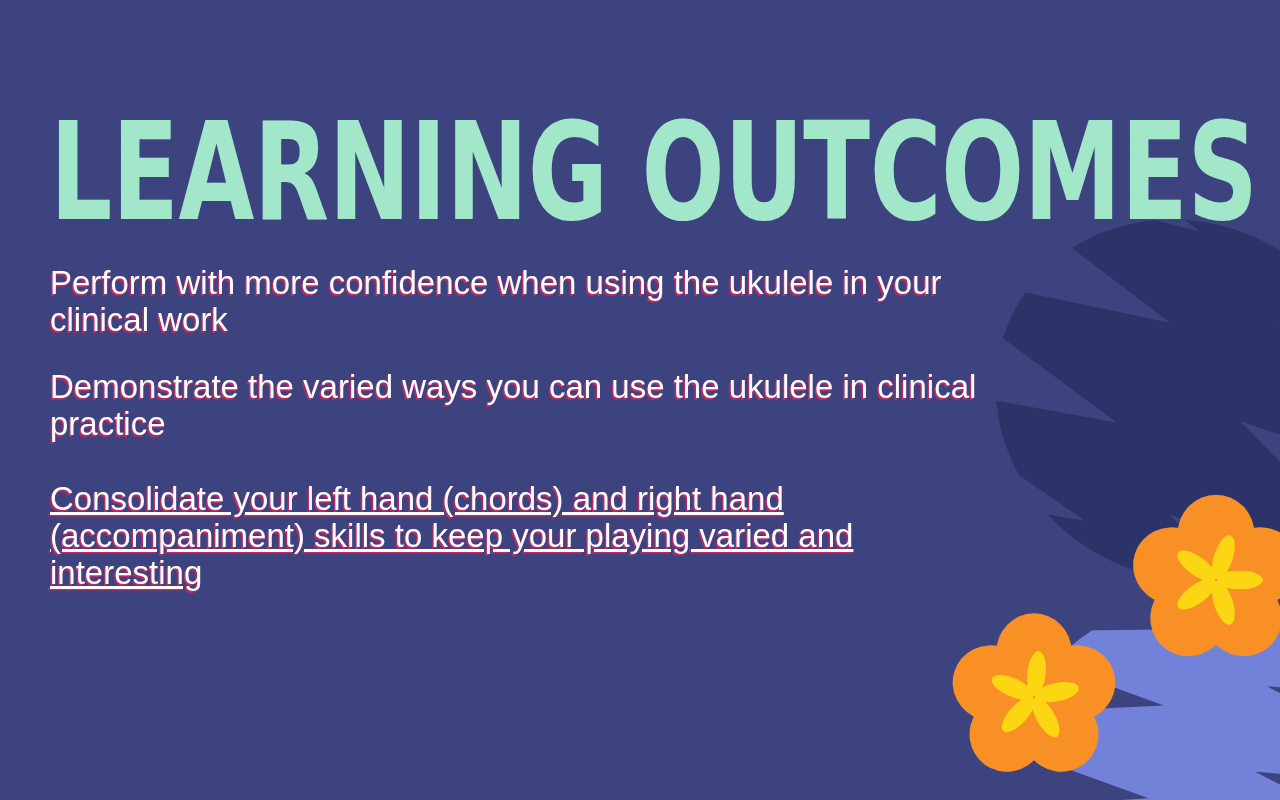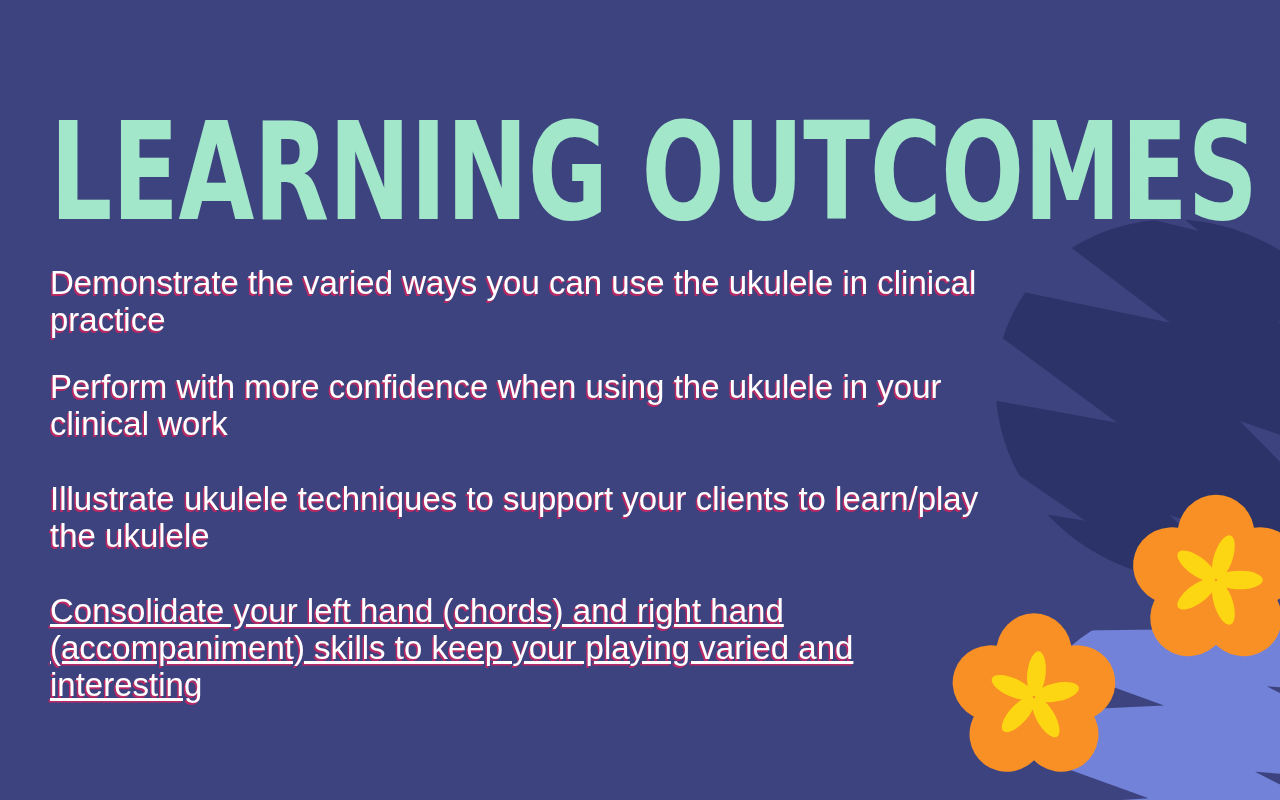--- a/index.html
+++ b/index.html
@@ -169,20 +169,19 @@
         <use href="#flower-center" fill="#fcd612"></use>
       </g>
     </g>
   </svg>
 
   <div id="content">
 
     <h1 class="slide-title">LEARNING OUTCOMES</h1>
 
     <ul class="bullet-list">
+      <li class="bullet-item">Perform with more confidence when using the ukulele in your clinical work</li>
       <li class="bullet-item">Demonstrate the varied ways you can use the ukulele in clinical practice</li>
-      <li class="bullet-item">Perform with more confidence when using the ukulele in your clinical work</li>
-      <li class="bullet-item gap-top">Illustrate ukulele techniques to support your clients to learn/play the ukulele</li>
       <li class="bullet-item gap-top">Consolidate your left hand (chords) and right hand (accompaniment) skills to keep your playing varied and interesting</li>
     </ul>
 
   </div>
 </div>
 
 </body></html>

